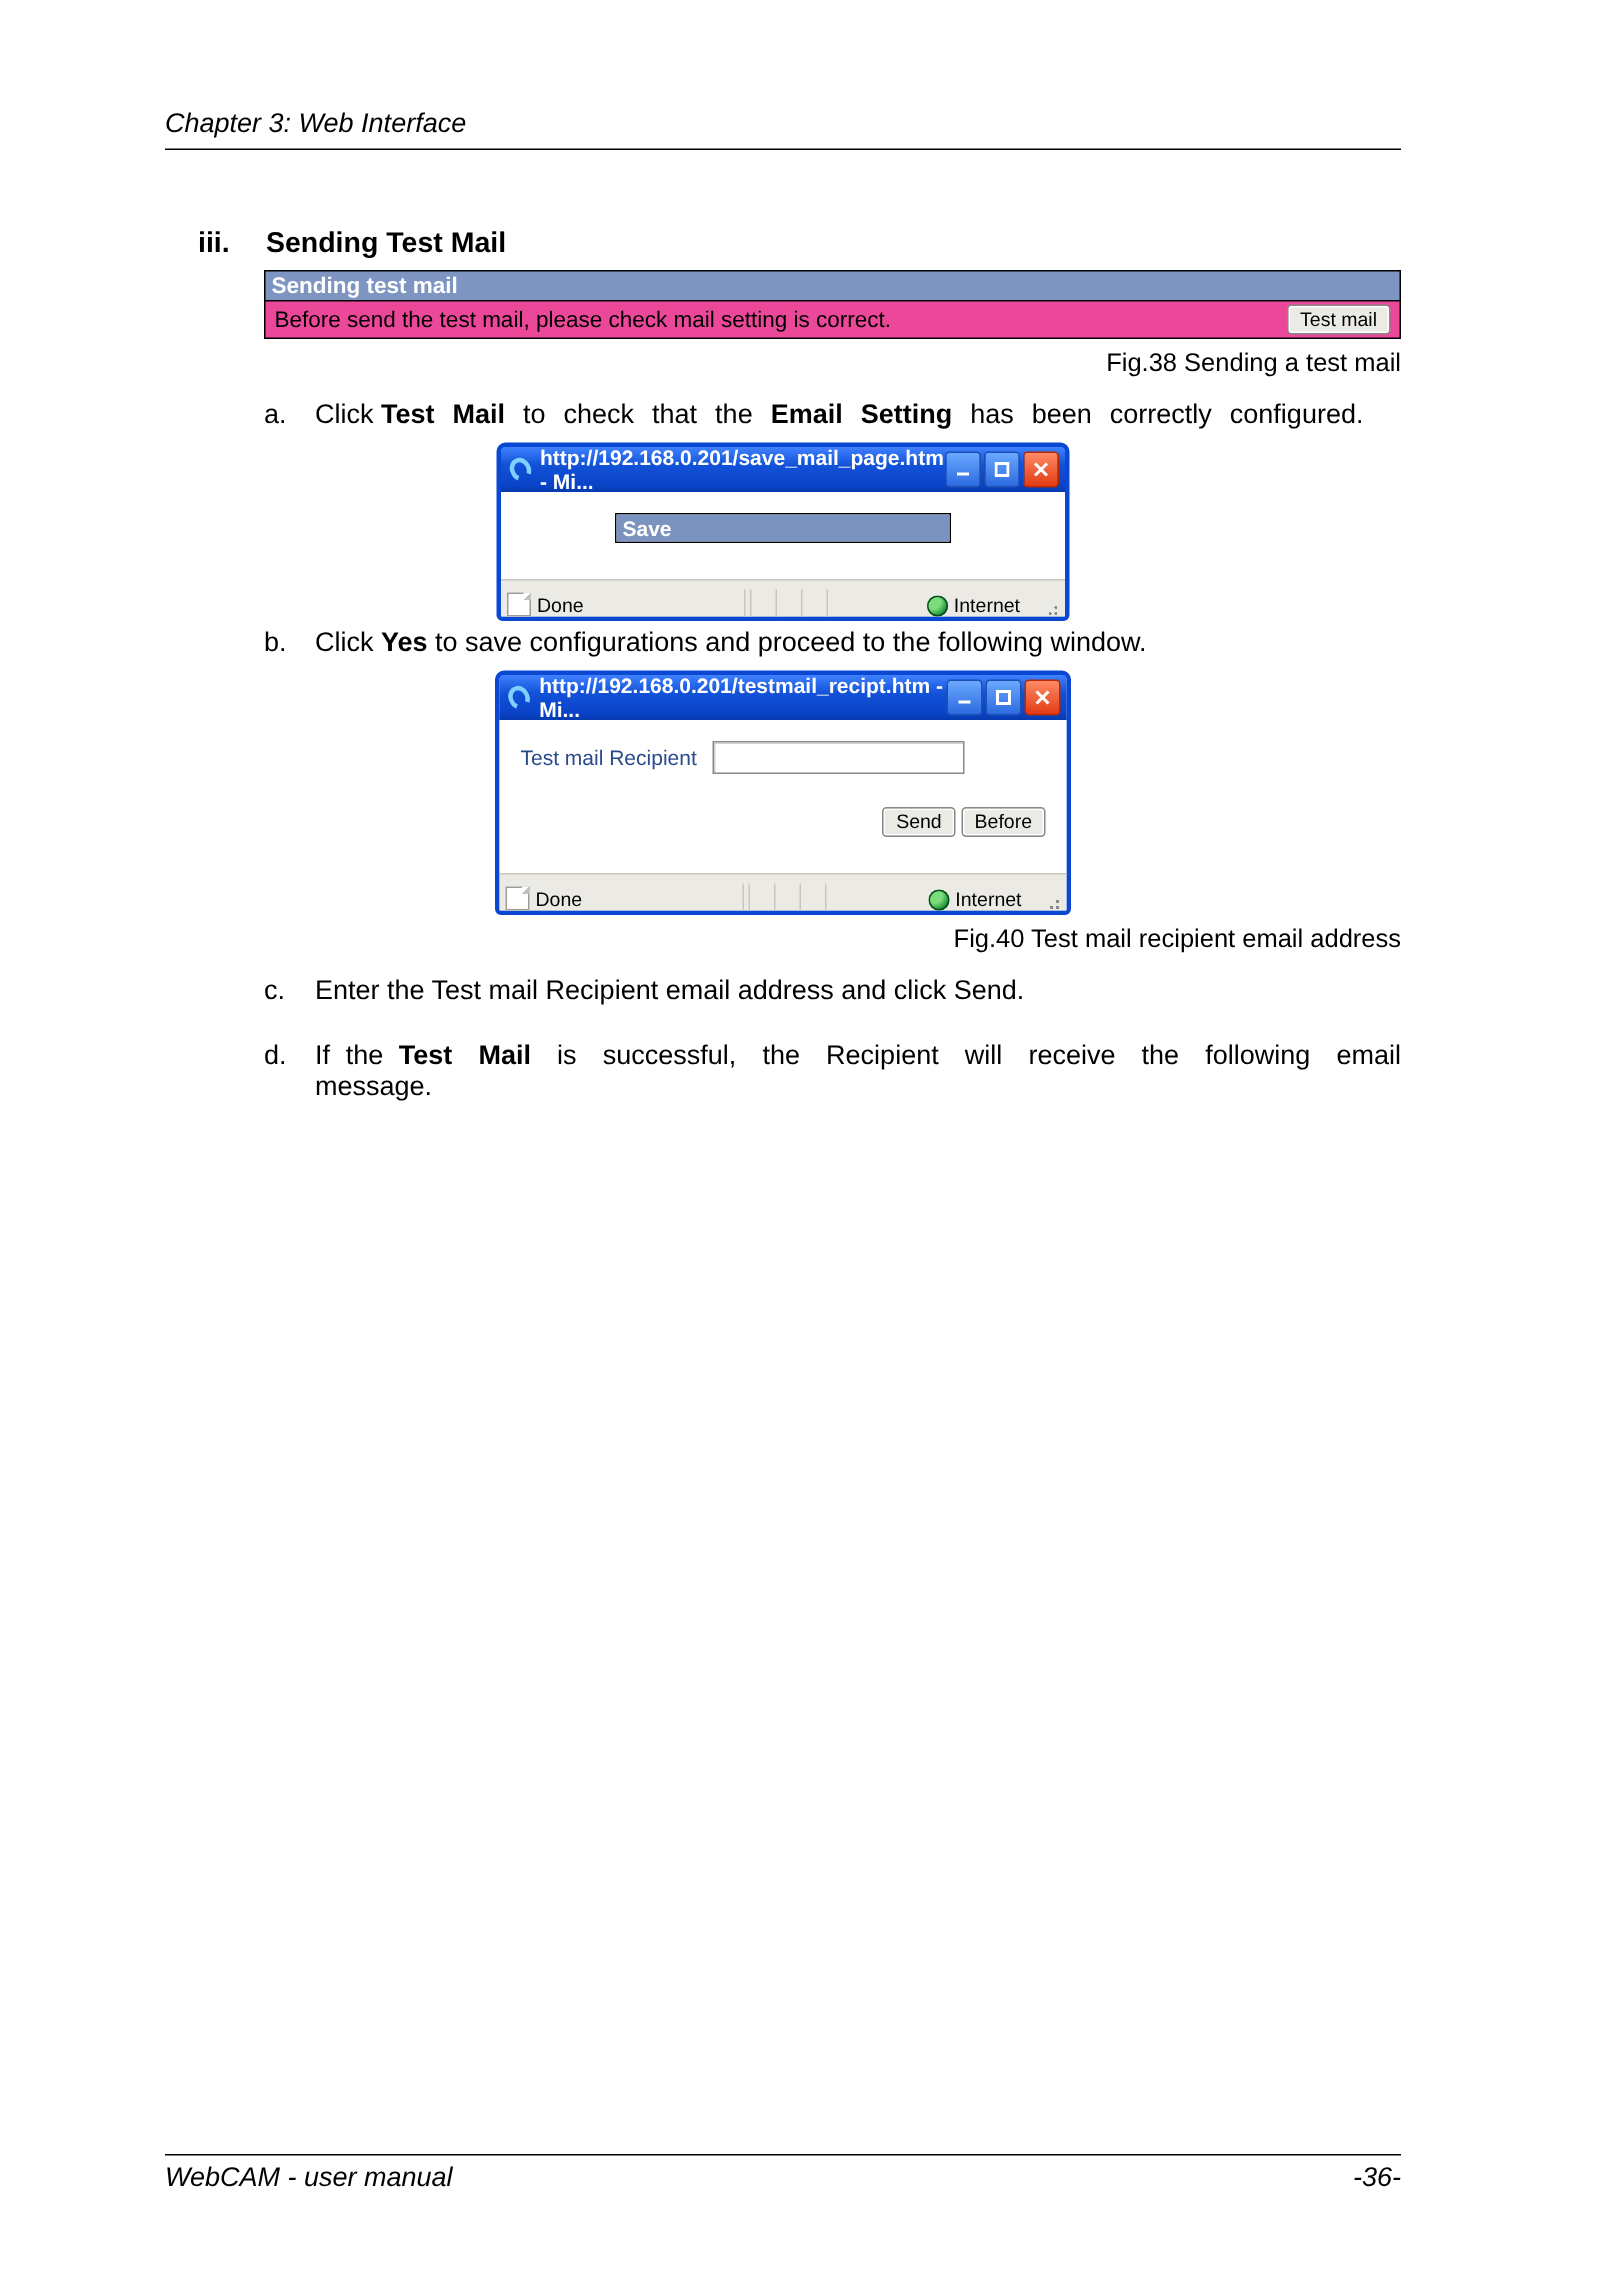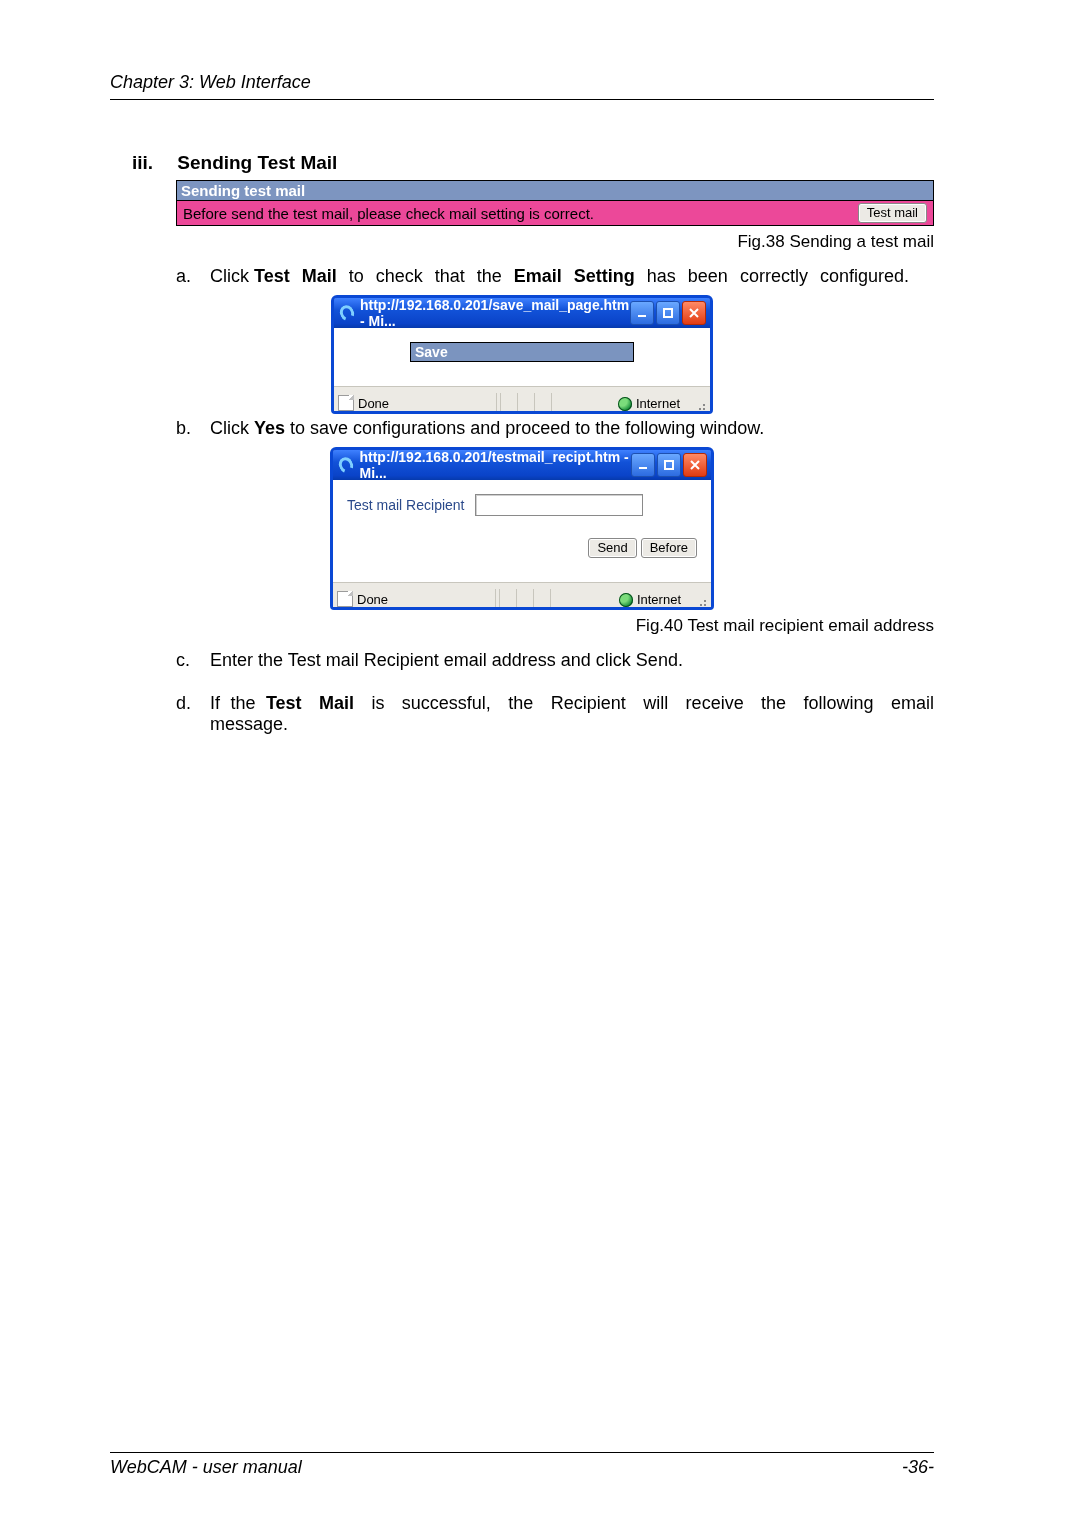--- a/index.html
+++ b/index.html
@@ -112,21 +112,21 @@
   .save-btns { text-align:center; margin-top:4px; }
 
   .fig40-form { display:flex; align-items:center; gap:10px; }
   .fig40-form input[type=text]{
     width:160px; height:20px; border:1px solid #8a8a8a; box-shadow:inset 1px 1px 0 #cfcfcf;
     font-size:13px; padding:0 3px;
   }
   .fig40-btns { text-align:right; margin-top:22px; }
 
   .footer {
-    position:absolute; left:110px; bottom:50px; width:824px;
+    position:absolute; left:110px; bottom:66px; width:824px;
     font-style:italic; font-size:18px; display:flex; justify-content:space-between;
     border-top:1px solid #000; padding-top:4px;
   }
 </style>
 </head>
 <body>
 
 <div class="page">
 
   <div class="chapter-header">Chapter 3: Web Interface</div>

